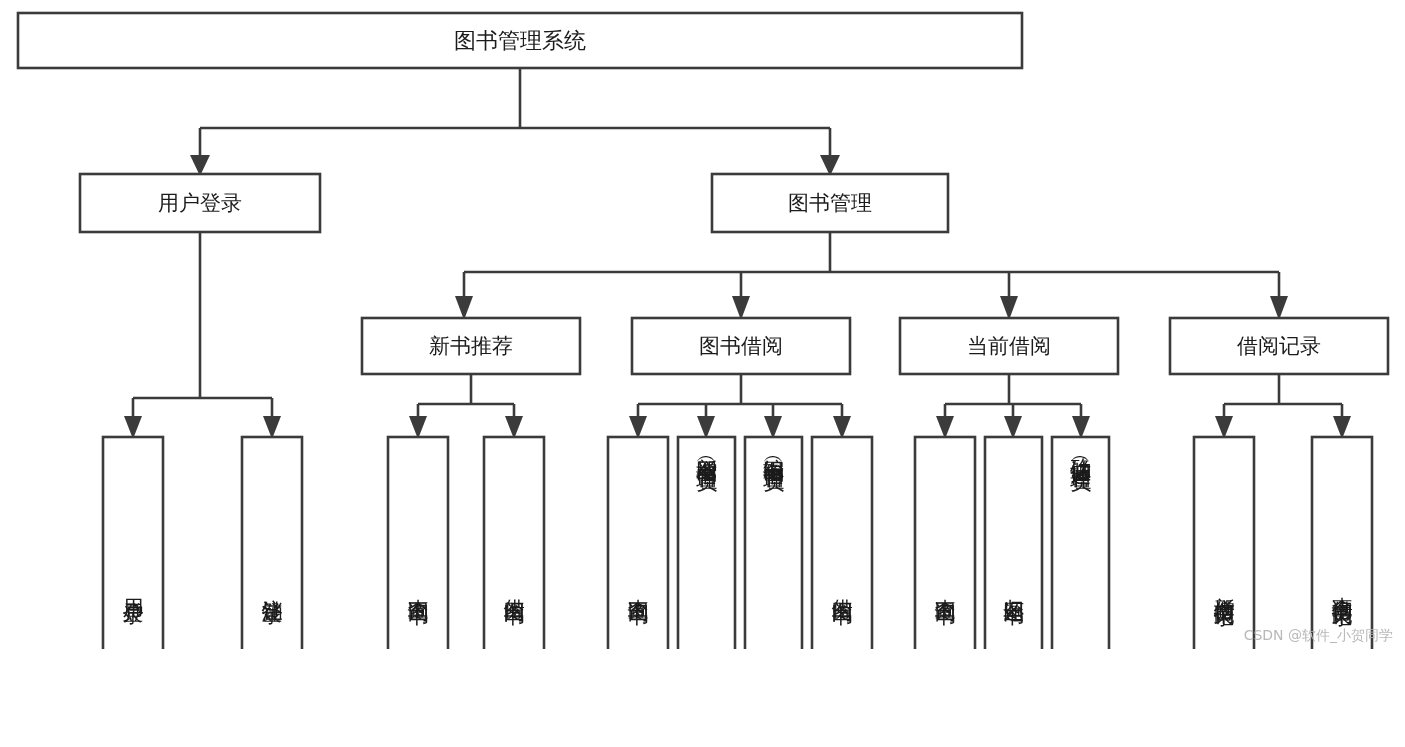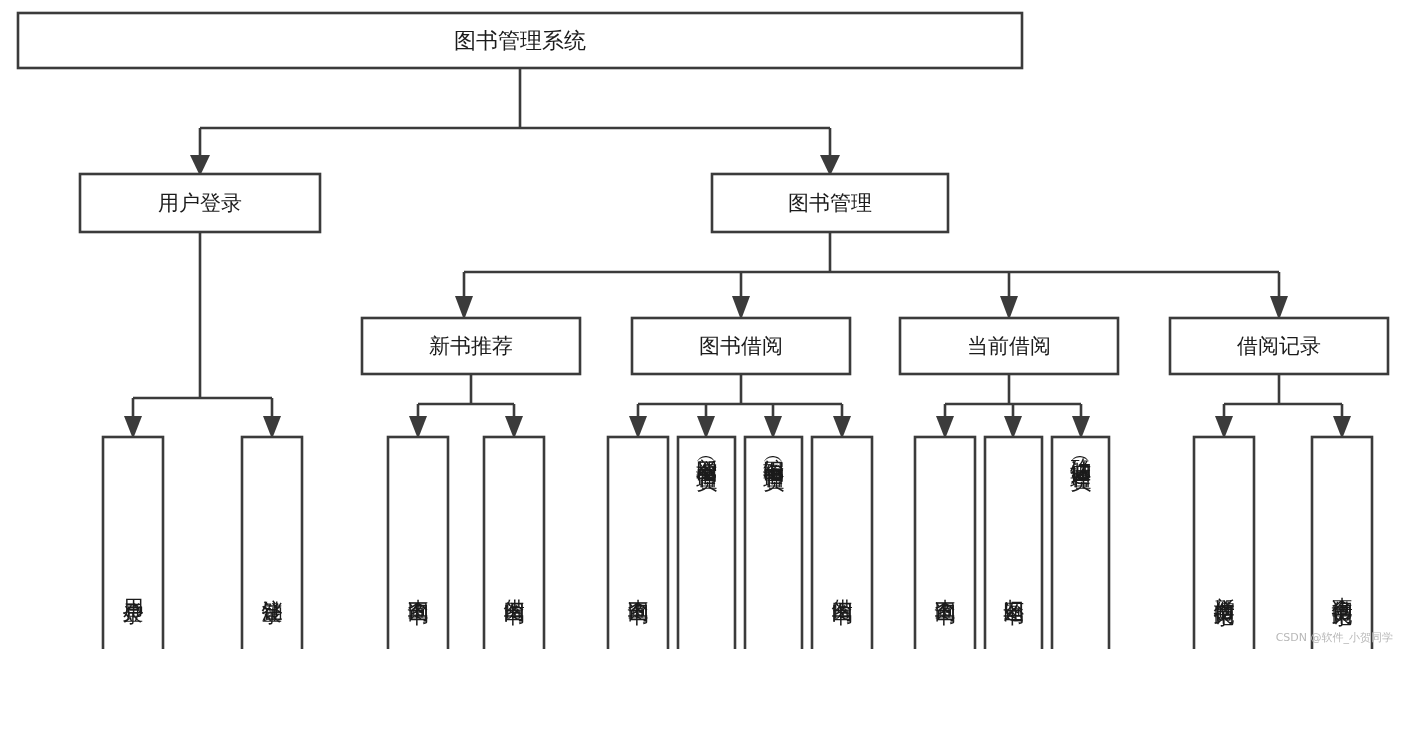--- a/index.html
+++ b/index.html
@@ -69,21 +69,21 @@
     color: #1b1b1b;
     letter-spacing: 2px;
     white-space: nowrap;
     text-align: center;
   }
   .watermark {
     position: absolute;
     right: 12px;
     bottom: 4px;
     font-family: "DejaVu Sans", "Liberation Sans", sans-serif;
-    font-size: 11px;
+    font-size: 14px;
     color: #b8b8b8;
     white-space: nowrap;
     user-select: none;
   }
 </style>
 </head>
 <body>
 
 <div id="diagram-root">
 

